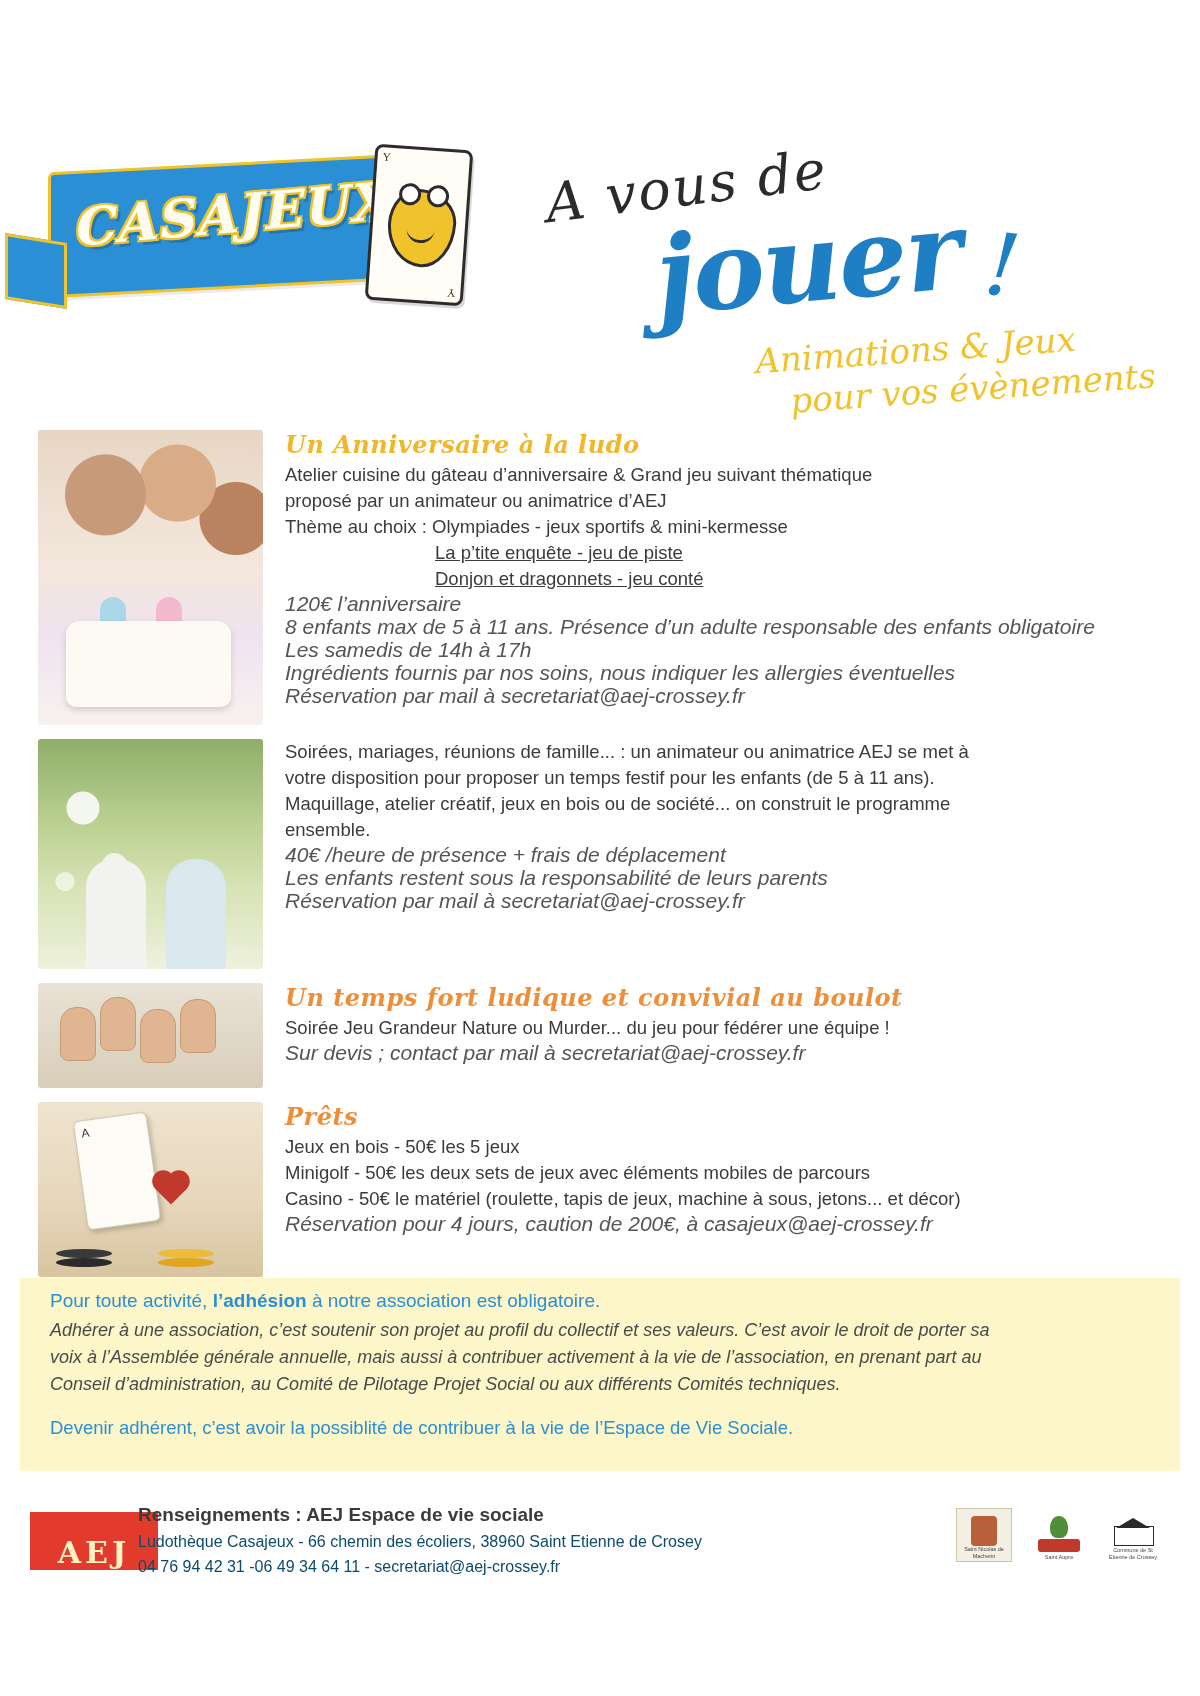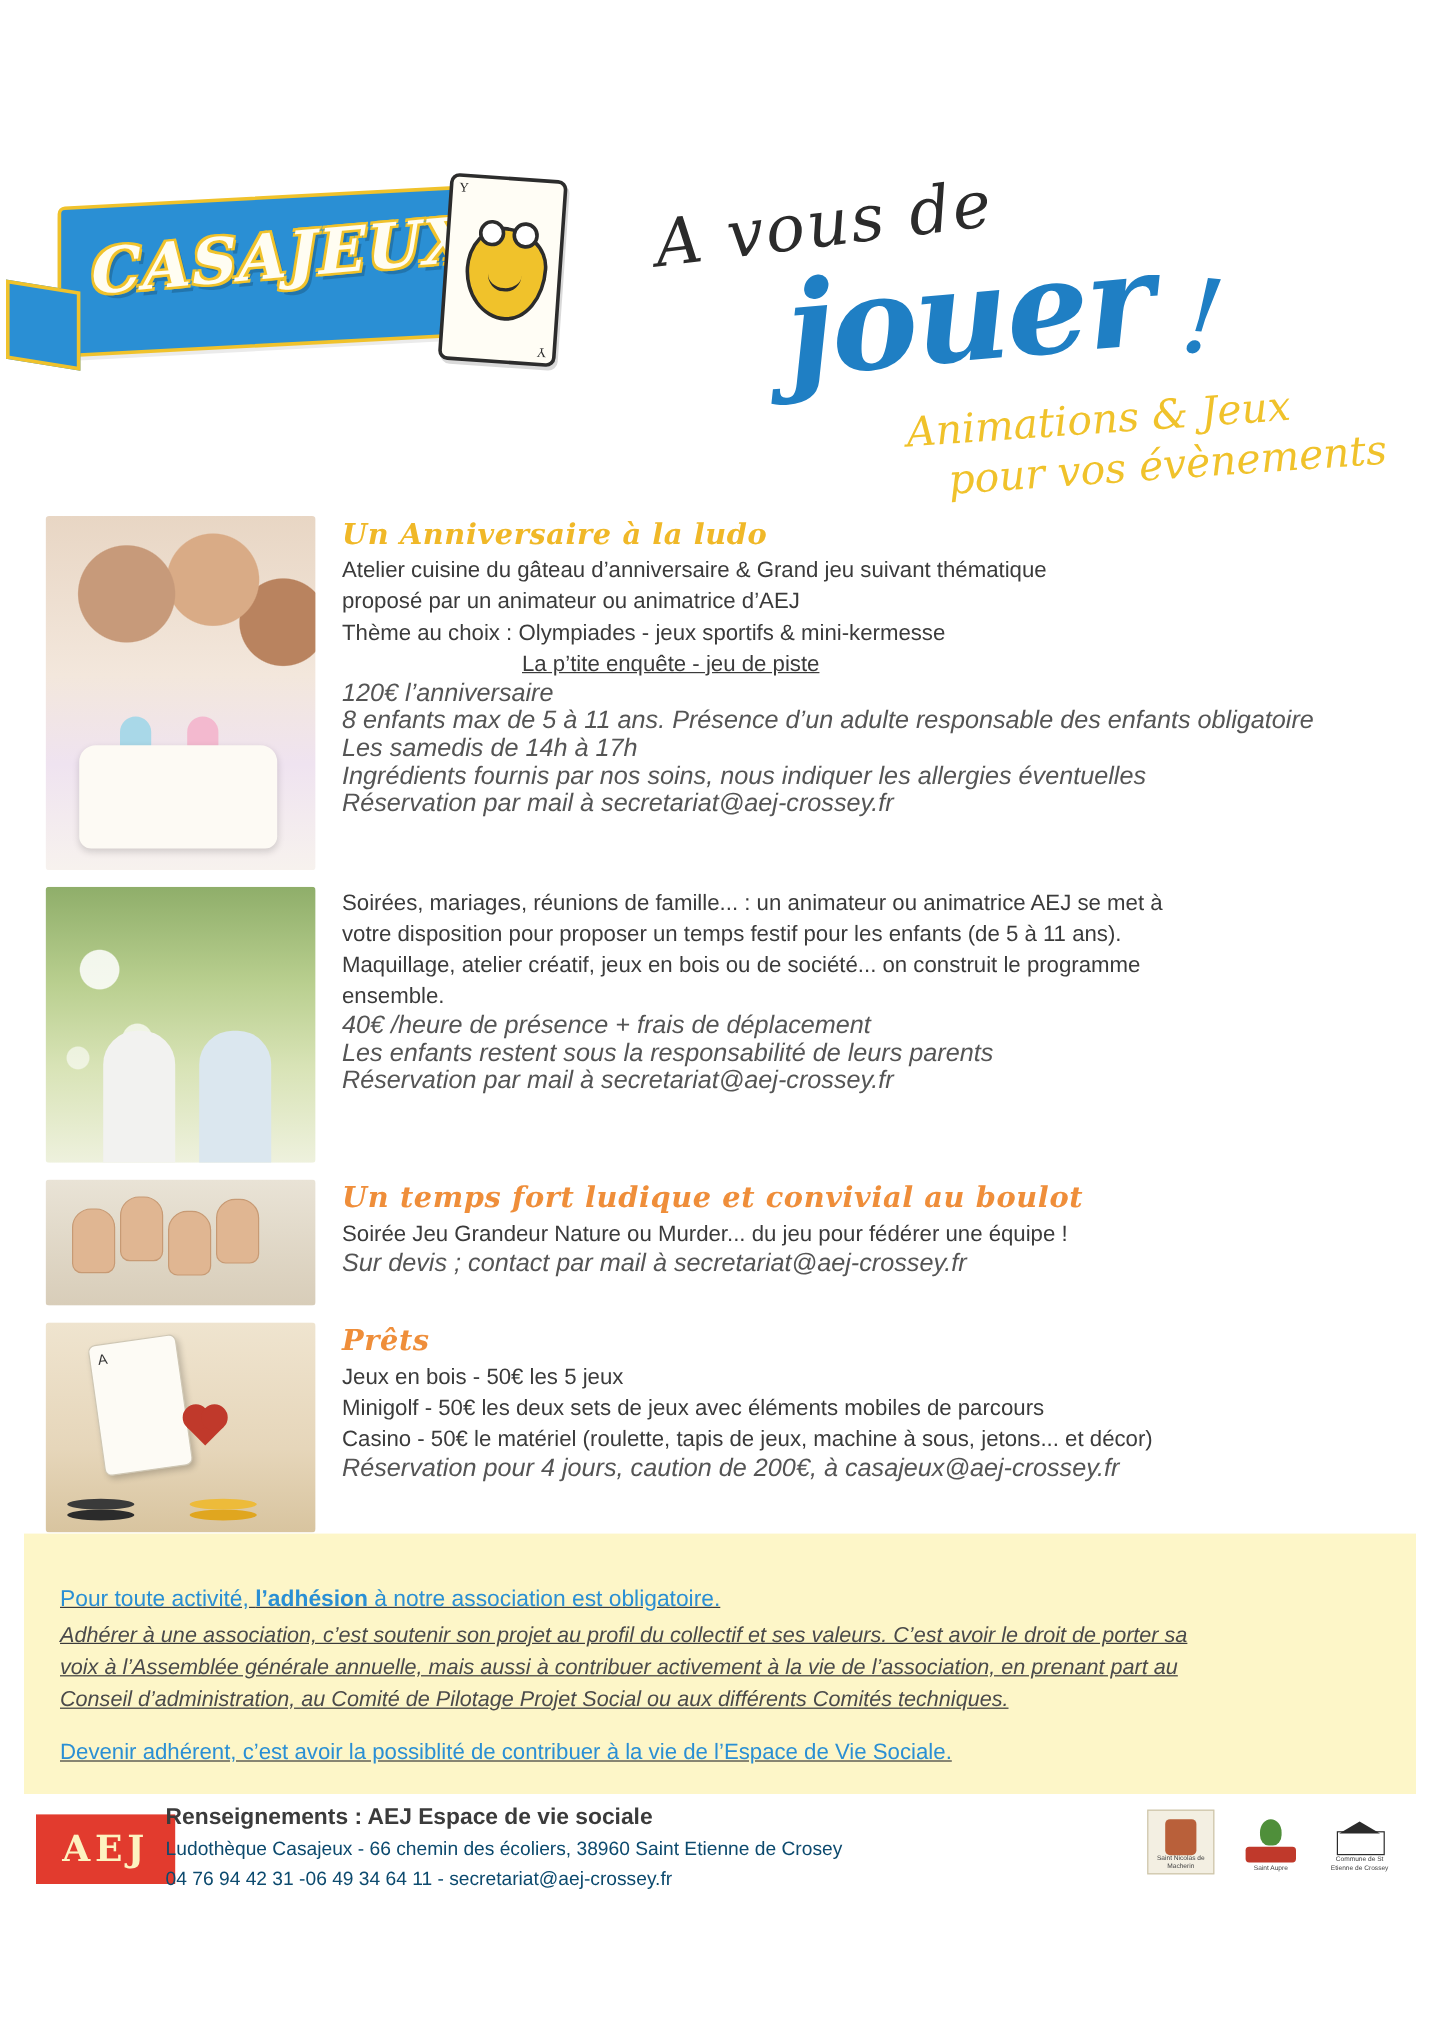--- a/index.html
+++ b/index.html
@@ -233,25 +233,24 @@
     line-height: 23px;
     color: #555;
   }
 
   
   .yellowbox {
     position: absolute;
     left: 20px;
     top: 1278px;
     width: 1160px;
-    height: 217px;
+    height: 193px;
     background: #fdf6c8;
-    padding: 44px 30px;
+    padding: 12px 30px;
     box-sizing: border-box;
-    text-decoration: underline;
   }
   .yb-first {
     font-size: 19px;
     color: #2a8fd4;
     margin-bottom: 5px;
   }
   .yb-first .bold { font-weight: bold; }
   .yb-body {
     font-style: italic;
     font-size: 18px;
@@ -269,25 +268,25 @@
     position: absolute;
     left: 0;
     top: 1500px;
     width: 1200px;
     height: 196px;
   }
   .aej-logo {
     position: absolute;
     left: 30px;
     top: 12px;
-    width: 116px;
+    width: 128px;
     height: 58px;
     background: #e23b2e;
     display: flex;
-    align-items: center;
+    align-items: flex-end;
     justify-content: center;
   }
   .aej-logo span {
     font-family: "DejaVu Serif", serif;
     font-weight: bold;
     font-size: 30px;
     letter-spacing: 4px;
     color: #fdf3c0;
   }
   .foot-txt {
@@ -494,20 +493,21 @@
       </div>
     </div>
     <div class="txt">
       <div class="sec-title t-mix2">
         <span class="a">Un Anniversaire à la ludo</span>
       </div>
       <div class="line"><span>Atelier cuisine du gâteau d’anniversaire &amp; Grand jeu suivant thématique</span></div>
       <div class="line"><span>proposé par un animateur ou animatrice d’AEJ</span></div>
       <div class="line"><span>Thème au choix : Olympiades - jeux sportifs &amp; mini-kermesse</span></div>
       <div class="line indent"><span>La p’tite enquête - jeu de piste</span></div>
+      <div class="line indent"><span>Donjon et dragonnets  - jeu conté</span></div>
       <div class="small-italic"><span>120€ l’anniversaire</span></div>
       <div class="small-italic"><span>8 enfants max de 5 à 11 ans. Présence d’un adulte responsable des enfants obligatoire</span></div>
       <div class="small-italic"><span>Les samedis de 14h à 17h</span></div>
       <div class="small-italic"><span>Ingrédients fournis par nos soins, nous indiquer les allergies éventuelles</span></div>
       <div class="small-italic"><span>Réservation par mail à secretariat@aej-crossey.fr</span></div>
     </div>
   </div>
 
   <div class="section">
     <div class="thumb h2">

